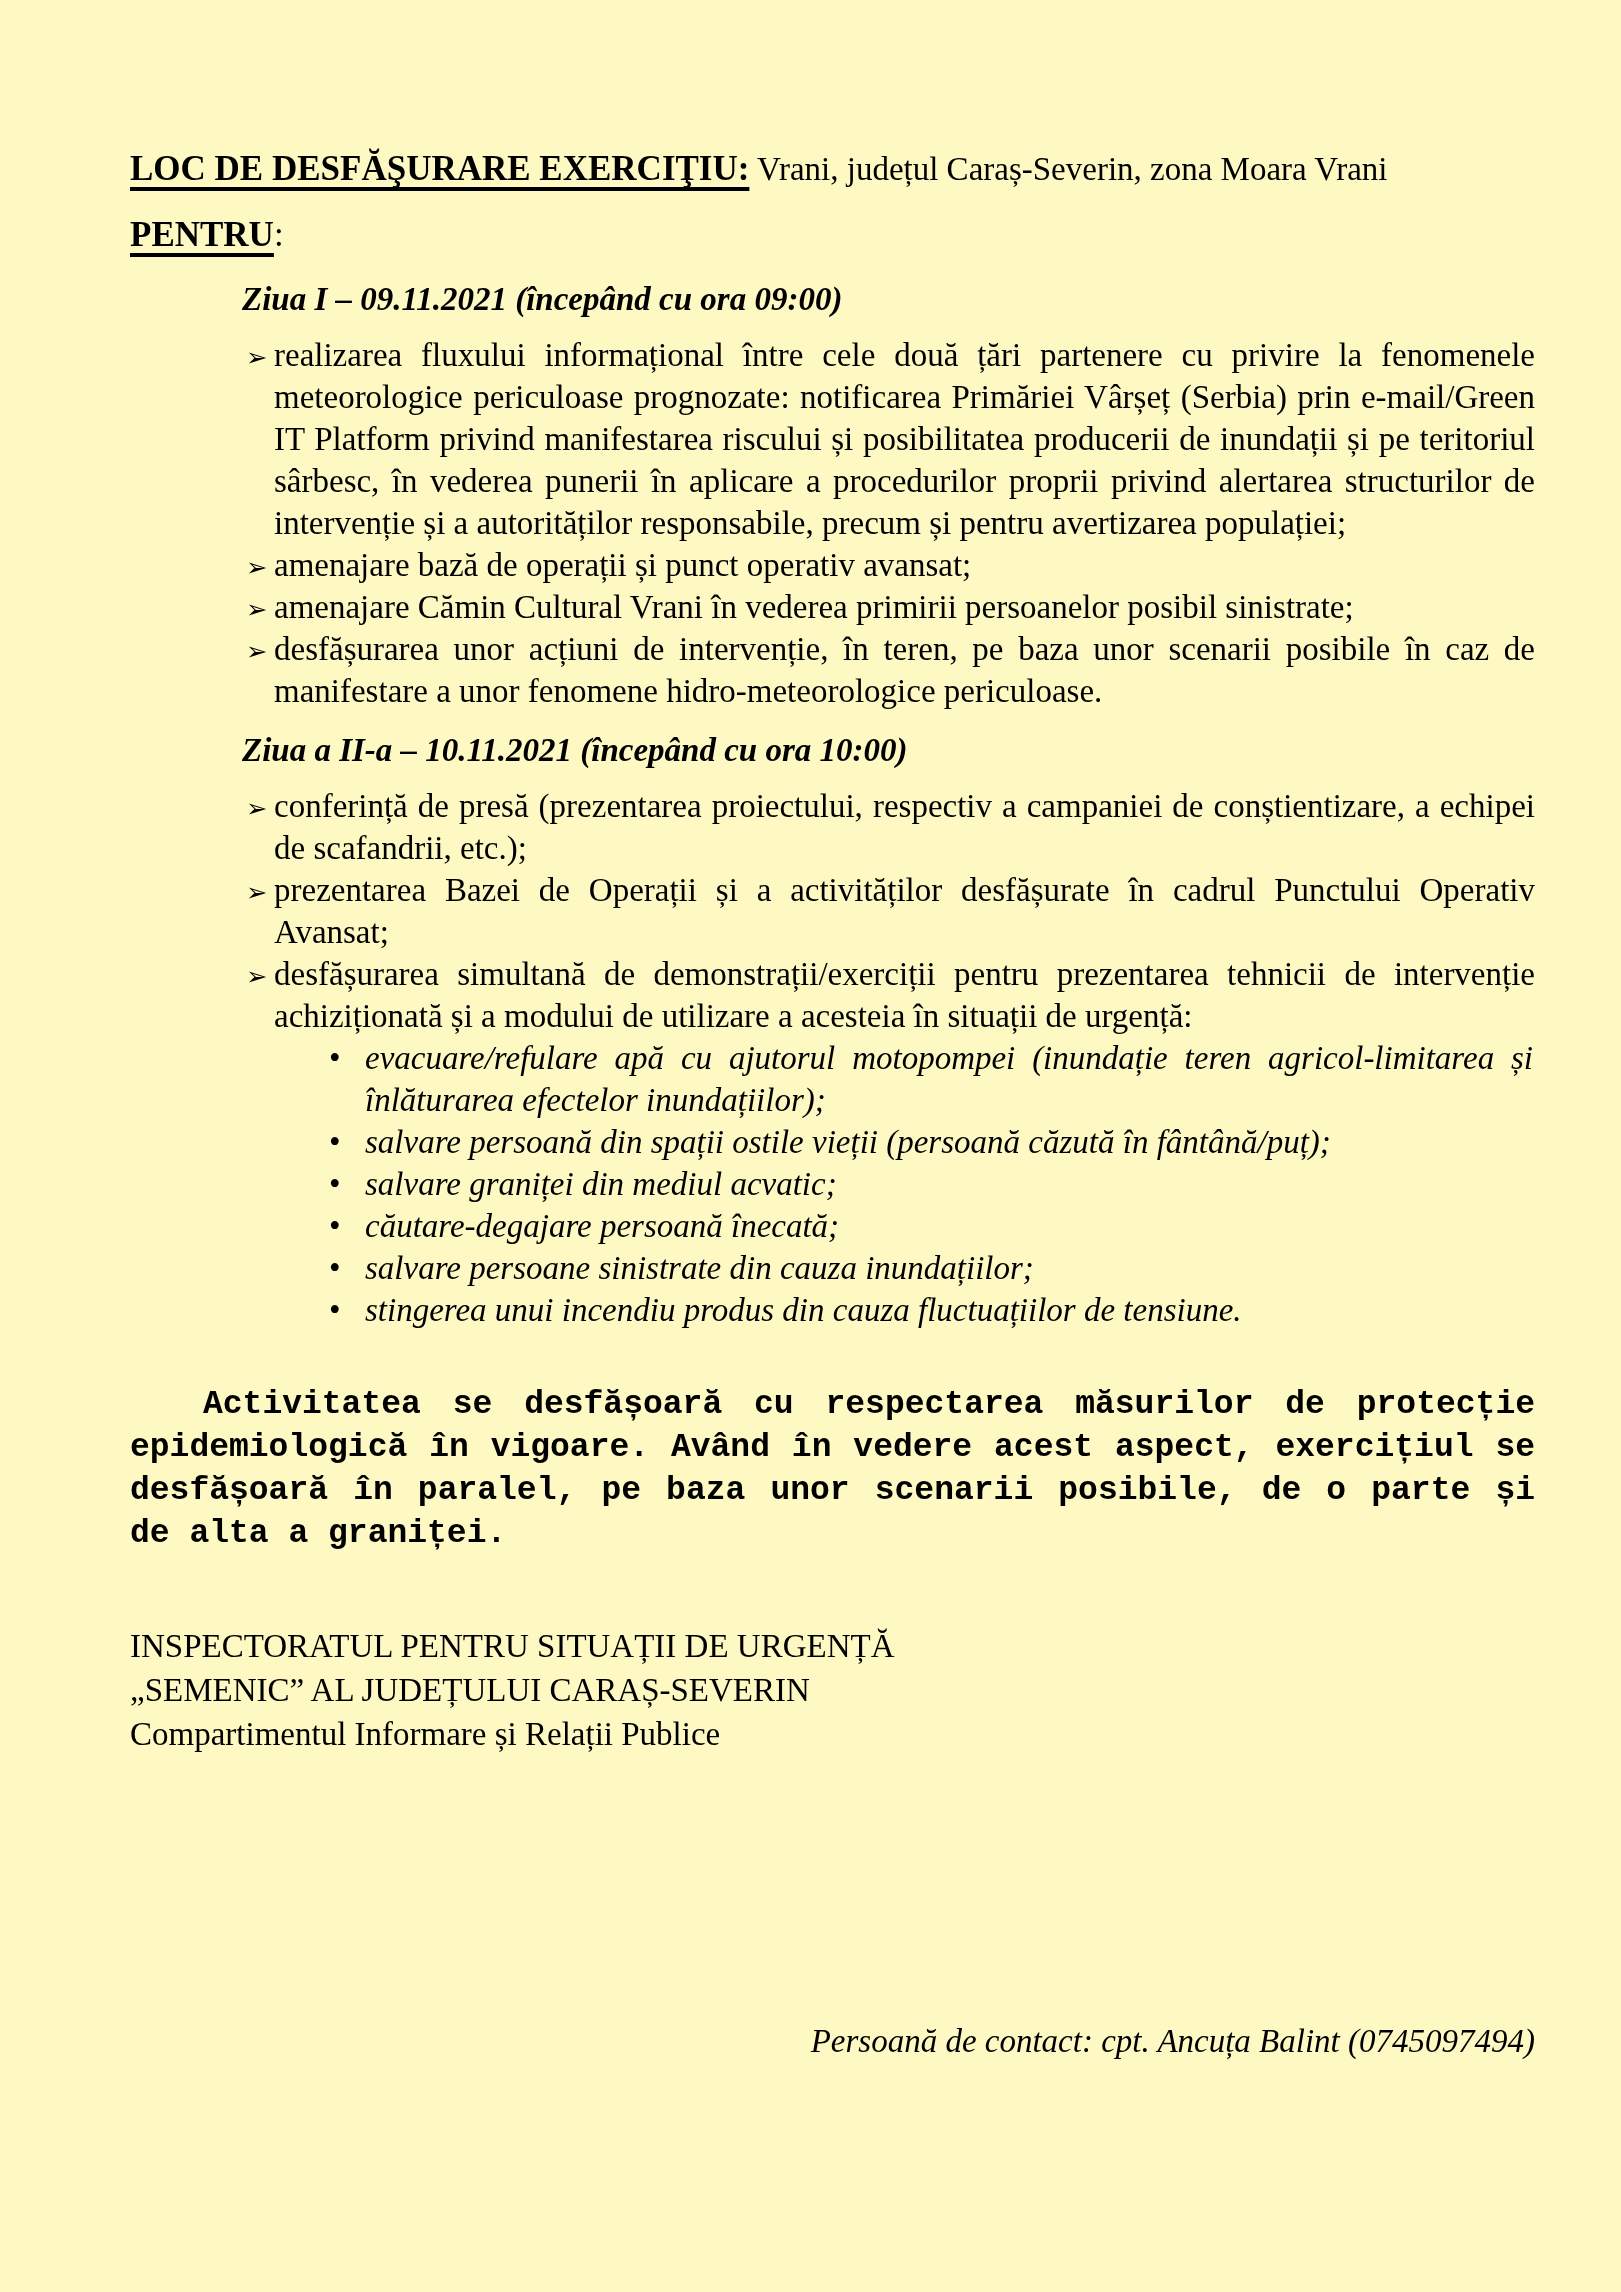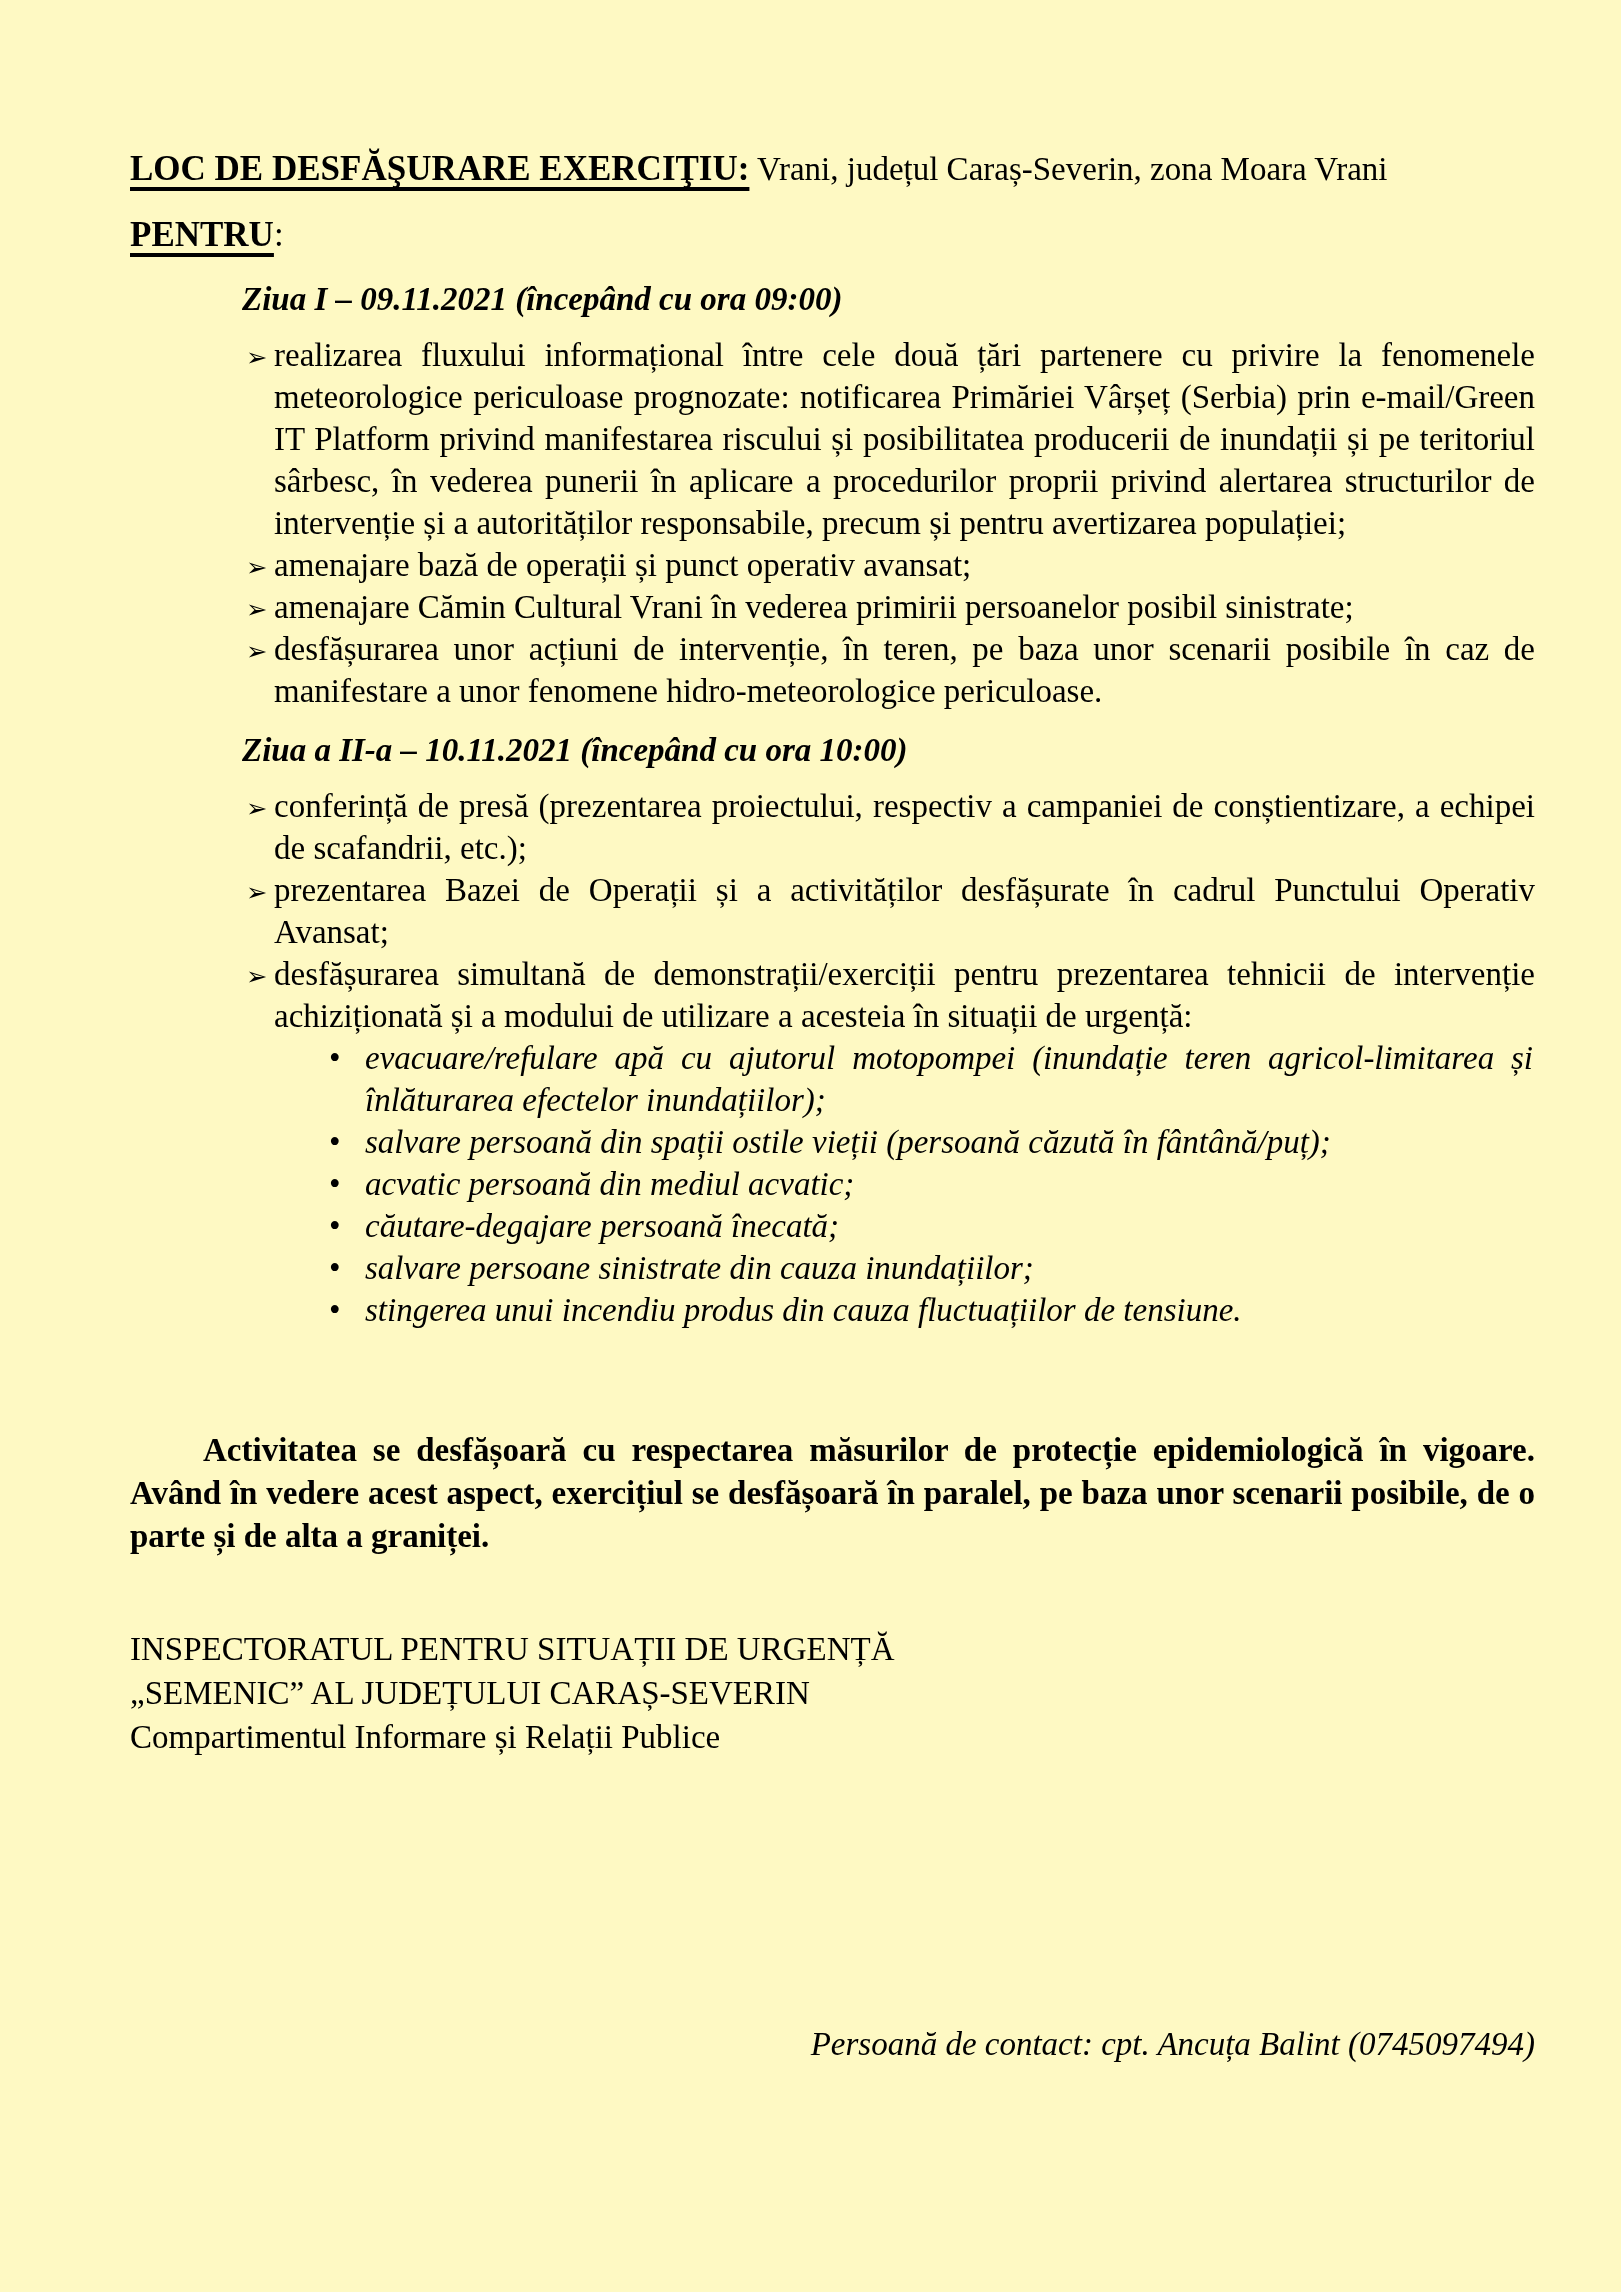--- a/index.html
+++ b/index.html
@@ -77,25 +77,26 @@
   }
   .dot-marker {
     position: absolute;
     left: 199px;
     top: 0;
     font-style: normal;
     font-size: 33px;
     line-height: 42px;
   }
   .closing-note {
-    margin-top: 98px;
+    margin-top: 52px;
     font-weight: bold;
     text-align: justify;
     text-indent: 73px;
     line-height: 43px;
+    font-family: Liberation Mono, monospace;
   }
   .signature-block {
     margin-top: 69px;
     width: 1200px;
     line-height: 44px;
   }
   .contact-line {
     margin-top: 263px;
     text-align: right;
     font-style: italic;
@@ -156,21 +157,21 @@
     <div class="sub-bullet-item">
       <span class="dot-marker">•</span>
       <span>evacuare/refulare apă cu ajutorul motopompei (inundație teren agricol-limitarea și înlăturarea efectelor inundațiilor);</span>
     </div>
     <div class="sub-bullet-item">
       <span class="dot-marker">•</span>
       <span>salvare persoană din spații ostile vieții (persoană căzută în fântână/puț);</span>
     </div>
     <div class="sub-bullet-item">
       <span class="dot-marker">•</span>
-      <span>acvatic persoană din mediul acvatic;</span>
+      <span>salvare graniței din mediul acvatic;</span>
     </div>
     <div class="sub-bullet-item">
       <span class="dot-marker">•</span>
       <span>căutare-degajare persoană înecată;</span>
     </div>
     <div class="sub-bullet-item">
       <span class="dot-marker">•</span>
       <span>salvare persoane sinistrate din cauza inundațiilor;</span>
     </div>
     <div class="sub-bullet-item">

